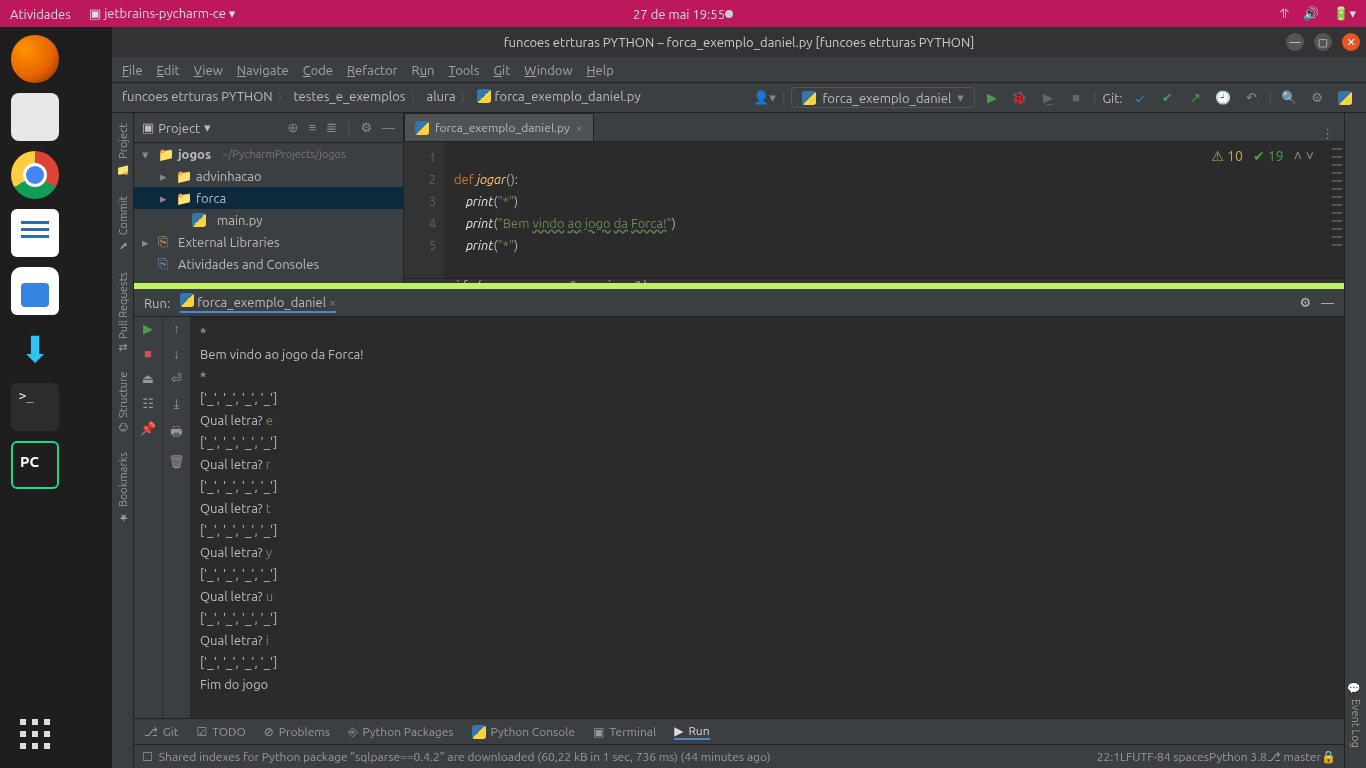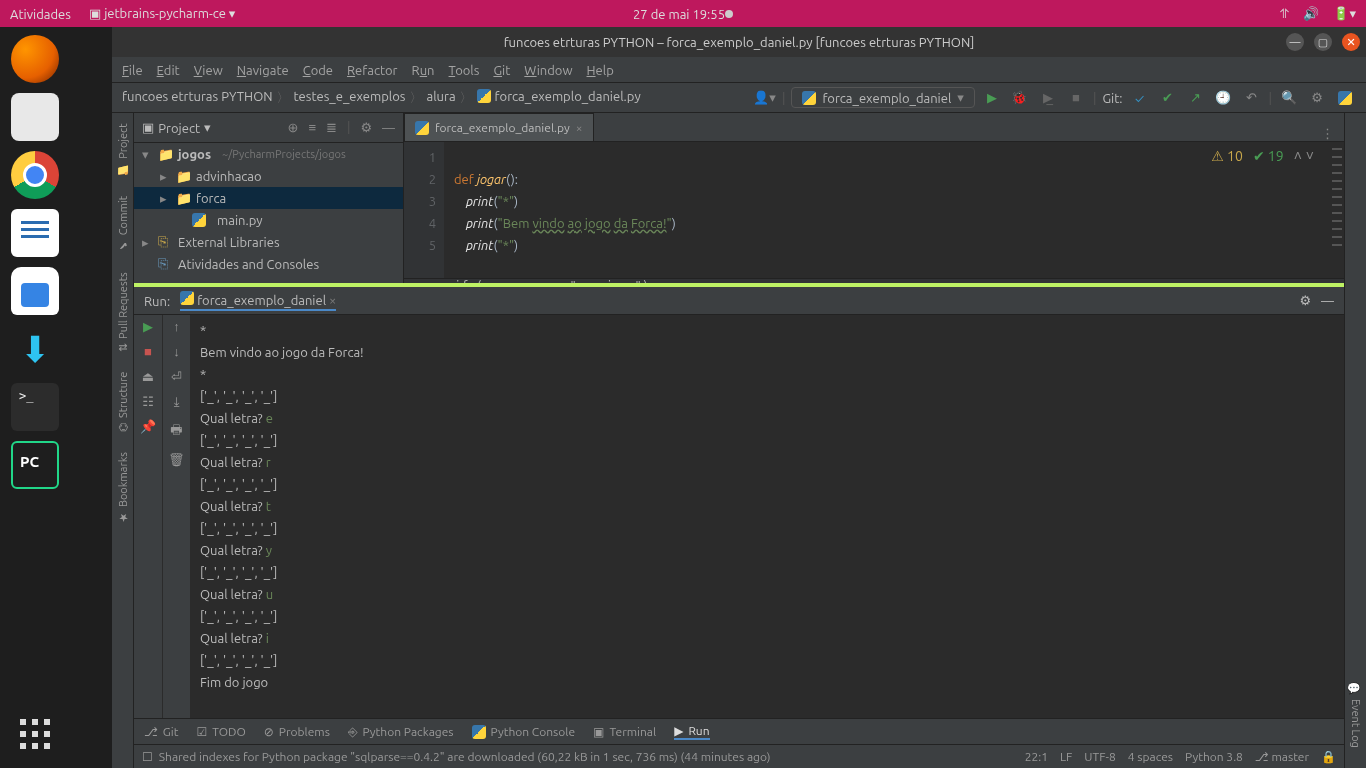--- a/index.html
+++ b/index.html
@@ -54,35 +54,35 @@
 .code .fn { color: #ffc66d; font-style: italic; }
 .code .call { color: #e5e5e5; font-style: italic; }
 .code .str { color: #6a8759; }
 .code .brk { color: #a9b7c6; }
 .code .wavy { text-decoration: underline wavy #6a8759; }
 .code-badges { position: absolute; right: 30px; top: 6px; display: flex; gap: 10px; font-size: 14px; align-items: center; }
 .code-badges .warn { color: #c9a84b; }
 .code-badges .ok { color: #499c54; }
 .code-badges .arrows { color: #888; display: flex; gap: 4px; }
 .breadcrumb-bar { height: 24px; background: #313335; border-top: 1px solid #222; display: flex; align-items: center; padding-left: 50px; font-family: monospace; font-size: 12px; color: #aaa; }
-.run-panel { flex: 1; display: flex; flex-direction: column; background: #2b2b2b; border-top: 4px solid #bef264; min-height: 0; justify-content: center; }
+.run-panel { flex: 1; display: flex; flex-direction: column; background: #2b2b2b; border-top: 6px solid #bef264; min-height: 0; justify-content: center; }
 .run-header { height: 28px; background: #3c3f41; display: flex; align-items: center; padding: 0 10px; gap: 10px; border-bottom: 1px solid #222; }
 .run-header .right { margin-left: auto; display: flex; gap: 10px; }
 .run-body { flex: 1; display: flex; min-height: 0; }
 .run-toolbar { width: 28px; background: #3c3f41; display: flex; flex-direction: column; align-items: center; padding-top: 4px; gap: 10px; color: #999; font-size: 13px; }
 .run-toolbar2 { width: 28px; background: #3c3f41; display: flex; flex-direction: column; align-items: center; padding-top: 4px; gap: 10px; color: #999; font-size: 13px; border-left: 1px solid #2b2b2b; }
 .console { flex: 1; overflow: auto; padding: 4px 10px; font-family: "JetBrains Mono", monospace; font-size: 13px; line-height: 22px; color: #bbb; }
 .console .cmd { color: #888; }
 .console .input { color: #6a8759; }
 .bottom-tools { height: 26px; background: #3c3f41; border-top: 1px solid #222; display: flex; align-items: center; padding: 0 10px; gap: 18px; font-size: 12px; }
 .bottom-tools .tool { display: flex; align-items: center; gap: 5px; color: #999; cursor: pointer; }
 .bottom-tools .tool.active { color: #ddd; border-bottom: 2px solid #4a88c7; }
 .statusbar { height: 24px; background: #3c3f41; border-top: 1px solid #222; display: flex; align-items: center; padding: 0 8px; gap: 14px; font-size: 12px; color: #999; }
 .statusbar .msg { flex: 1; display: flex; align-items: center; gap: 6px; }
-.statusbar .right { display: flex; gap: 12px; }
+.statusbar .right { display: flex; gap: 0; }
 .play { color: #499c54; }
 .bug { color: #499c54; }
 .stop-g { color: #666; }
 .git-arrow-blue { color: #3592c4; }
 .git-check { color: #499c54; }
 .git-arrow-green { color: #499c54; }
 .pyicon { width: 14px; height: 14px; display: inline-block; background: linear-gradient(135deg, #3776ab 50%, #ffd43b 50%); border-radius: 3px; }
 .folder-icon { color: #87939a; }
 .firefox { background: radial-gradient(circle at 30% 30%, #ff9500, #e66000 60%, #732100); border-radius: 50%; }
 .files { background: #e8e8e8; border-radius: 8px; }

